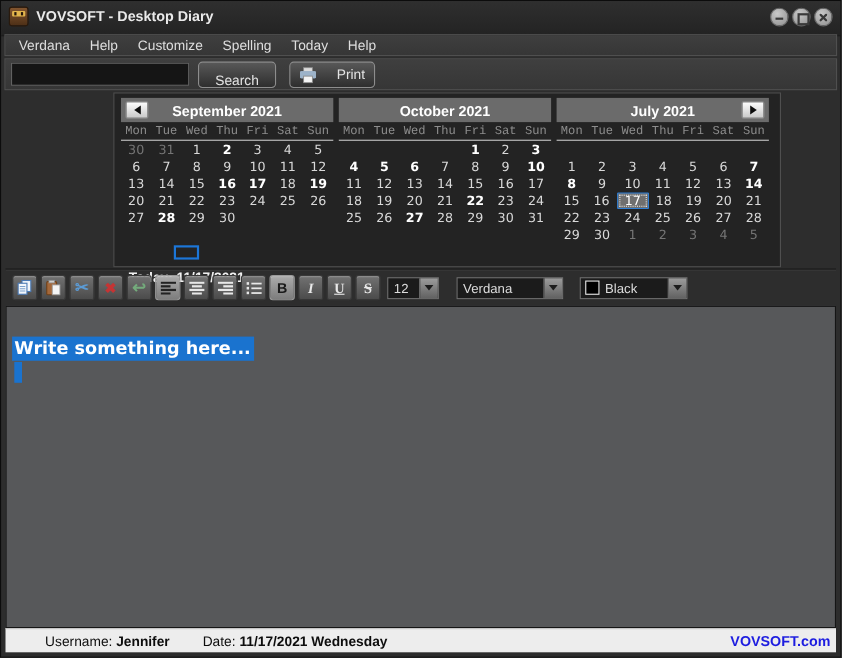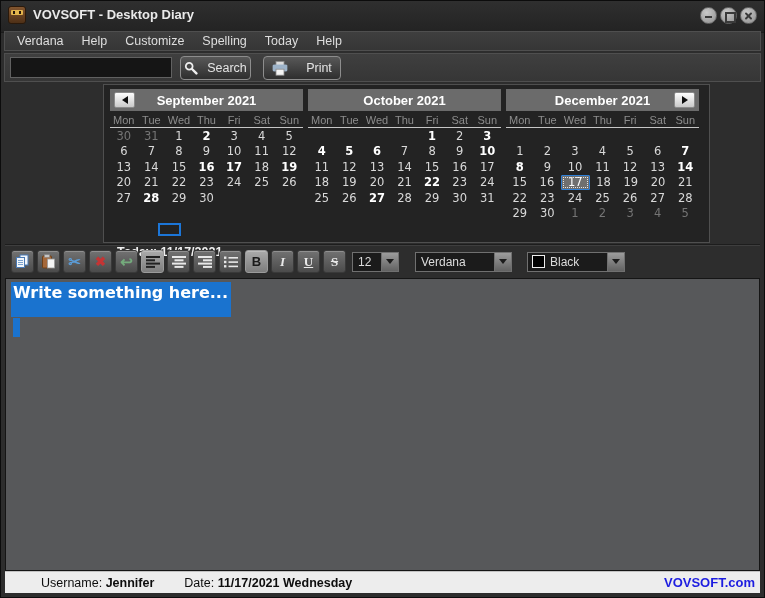--- a/index.html
+++ b/index.html
@@ -21,35 +21,35 @@
   .wbtn.close::before { transform:rotate(45deg); }
   .wbtn.close::after { transform:rotate(-45deg); }
 
   
   .band { position:absolute; left:3px; right:3px; background:linear-gradient(#3f3f3f,#363636); border:1px solid #4f4f4f; }
   .menuband { top:30px; height:20px; display:flex; align-items:center; padding-left:3px; }
   .menu-item { padding:0 9px; font-size:12.5px; color:#dedede; line-height:18px; cursor:default; }
   .searchband { top:52px; height:29px; }
   .search-input { position:absolute; left:5px; top:3px; width:162px; height:21px; background:#151515; border:1px solid #616161; color:#ddd; font-size:12px; padding:0 5px; font-family:inherit; }
   .btn { position:absolute; top:2px; height:24px; border:1px solid #8d8d8d; border-radius:4px; background:linear-gradient(#585858,#2e2e2e); color:#e4e4e4; font-size:12.5px; display:flex; align-items:center; justify-content:center; gap:9px; }
-  .search-btn { left:175px; width:71px; }
+  .search-btn { left:175px; width:71px;flex-direction:column; }
   .print-btn { left:258px; width:78px;gap:18px; }
 
   
   .calpanel { position:absolute; left:102px; top:83px; width:607px; height:159px; background:#232323; border:1px solid #4f4f4f; }
   .months { display:flex; gap:5px; padding:4px 6px 0; }
   .cal-month { width:193px; }
   .cal-header { position:relative; height:22px; background:#6b6b6b; display:flex; align-items:center; justify-content:center; }
   .cal-title { font-size:13px; font-weight:bold; color:#fff; }
   .nav-btn { position:absolute; top:3px; width:21px; height:16px; background:linear-gradient(#fdfdfd,#c9c9c9); border:1px solid #8a8a8a; border-radius:2px; display:flex; align-items:center; justify-content:center; }
   .nav-btn.prev { left:4px; } .nav-btn.next { right:4px; }
   .tri { width:0; height:0; border-top:4px solid transparent; border-bottom:4px solid transparent; }
   .tri.l { border-right:6px solid #0d0d0d; } .tri.r { border-left:6px solid #0d0d0d; }
   .day-names { display:flex; margin-top:3px; border-bottom:1px solid #c6c6c6; padding-bottom:1px; }
-  .day-name { flex:1; text-align:center; font-size:11px; color:#8d8d8d; font-family:Liberation Sans, sans-serif; }
+  .day-name { flex:1; text-align:center; font-size:11px; color:#8d8d8d; font-family:Liberation Mono, monospace; }
   .cal-row { display:flex; height:15px; margin-top:0.5px;align-items:center; }
   .cal-day { flex:1; text-align:center; font-size:11.5px; line-height:15px; color:#d9d9d9; font-family:"DejaVu Sans",sans-serif; }
   .cal-day.b { font-weight:bold; color:#fff; }
   .cal-day.m { color:#757575; }
   .cal-day.sel { background:#6f6f6f; border:1px solid #2e7fd6; border-radius:1px; outline:1px dotted #e6e6e6; outline-offset:-3px; line-height:13px; color:#fff; }
   .today-line { position:absolute; left:13px; top:138px; display:flex; align-items:center; gap:9px;flex-direction:column; }
   .today-box { width:23px; height:13px; border:2px solid #1c76d8; }
   .today-text { font-size:12.5px; font-weight:bold; color:#f0f0f0; }
 
   
@@ -67,21 +67,21 @@
   .combo .val { flex:1; padding:0 5px; font-size:12px; color:#dcdcdc; white-space:nowrap; overflow:hidden; }
   .combo .arrow { width:17px; height:100%; border-left:1px solid #707070; background:linear-gradient(#9c9c9c,#626262); display:flex; align-items:center; justify-content:center; }
   .combo .arrow::after { content:""; width:0; height:0; border-left:4px solid transparent; border-right:4px solid transparent; border-top:5px solid #1c1c1c; }
   .size-combo { width:47px; margin-left:3px; }
   .font-combo { width:97px; margin-left:13px; }
   .color-combo { width:98px; margin-left:12px; }
   .swatch { width:13px; height:13px; margin-left:4px; background:#000; border:1px solid #ededed; flex:0 0 13px; }
 
   
   .editor { position:absolute; left:4px; right:4px; top:277px; height:293px; background:#57585a; border:1px solid #151515; padding:3px 0 0 5px; }
-  .sel-text { display:inline-block; background:#1a73cf; color:#fff; font-weight:bold; font-size:16px; font-family:"DejaVu Sans",sans-serif; padding:1px 3px 15px 2px; }
+  .sel-text { display:inline-block; background:#1a73cf; color:#fff; font-weight:bold; font-size:16px; font-family:"DejaVu Sans",sans-serif; padding:1px 3px 2px 2px;margin-top:24px; }
   .caret-block { width:7px; height:19px; background:#1a73cf; margin-top:1px; margin-left:2px; }
 
   
   .statusbar { position:absolute; left:4px; right:4px; bottom:4px; height:22px; background:#ededed; border-top:1px solid #c2c2c2; display:flex; align-items:center; font-size:12.5px; color:#0d0d0d;padding-left:31px; }
   .sb-user { margin-left:5px; } .sb-date { margin-left:30px; }
   .sb-strong { font-weight:bold; }
   .sb-link { margin-left:auto; margin-right:5px; font-weight:bold; font-size:13px; color:#1d1de0; }
 
   
   .ic { display:block; }
@@ -248,21 +248,21 @@
             <span class="cal-day">26</span>
             <span class="cal-day b">27</span>
             <span class="cal-day">28</span>
             <span class="cal-day">29</span>
             <span class="cal-day">30</span>
             <span class="cal-day">31</span>
           </div>
         </div>
         <div class="cal-month">
           <div class="cal-header">
-            <div class="cal-title">December 2021</div>
+            <div class="cal-title">July 2021</div>
             <div class="nav-btn next">
               <span class="tri r"></span>
             </div>
           </div>
           <div class="day-names">
             <span class="day-name">Mon</span>
             <span class="day-name">Tue</span>
             <span class="day-name">Wed</span>
             <span class="day-name">Thu</span>
             <span class="day-name">Fri</span>

